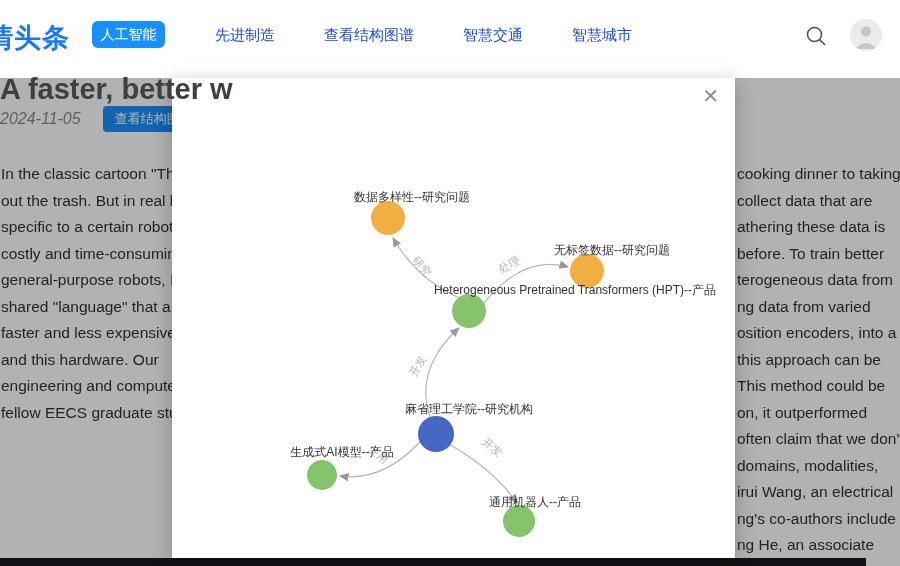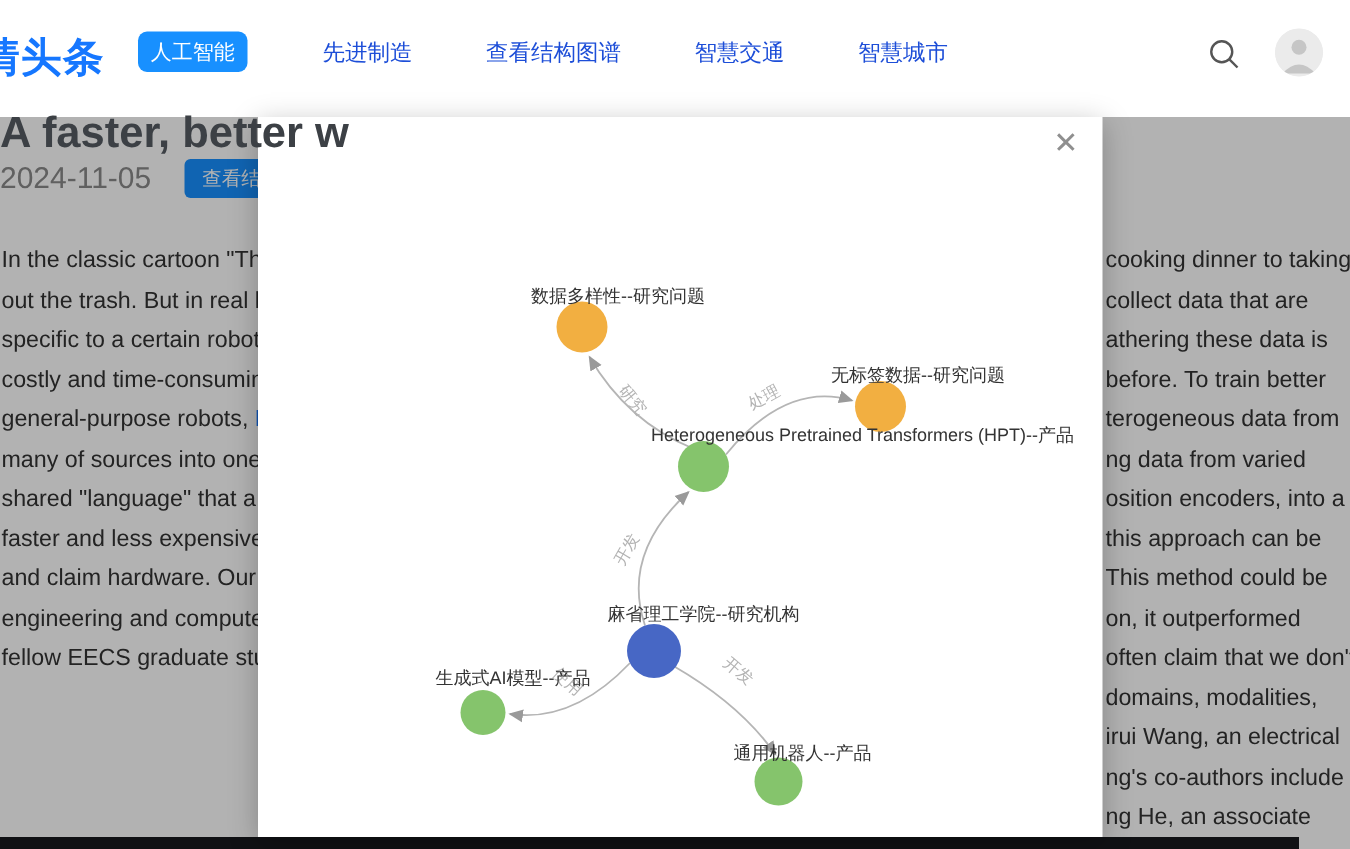--- a/index.html
+++ b/index.html
@@ -13,21 +13,21 @@
   .tab-pill { position:absolute; left:92px; top:21px; width:73px; height:27px; border:none; border-radius:6px;
               background:#1890ff; color:#fff; font-size:14px; font-family:inherit; cursor:pointer; }
   .nav { position:absolute; left:215px; top:26px; display:flex; gap:49px; list-style:none; }
   .nav li { font-size:15px; color:#1d4ed8; cursor:pointer; white-space:nowrap; }
   .search-btn { position:absolute; left:804px; top:25px; width:24px; height:24px; background:none; border:none; cursor:pointer; }
   .avatar { position:absolute; left:850px; top:19px; width:32px; height:32px; border-radius:50%; background:#ebebeb;
             overflow:hidden; cursor:pointer; }
 
   
   .meta-row { position:absolute; left:0; top:106px; display:flex; align-items:center; gap:22px; }
-  .date { font-size:20px; color:#8a8a8a; }
+  .date { font-size:16px; color:#8a8a8a;font-style:italic; }
   .view-graph-btn { background:#1890ff; color:#fff; border:none; border-radius:4px; height:26px; padding:0 12px;
                     font-size:13px; font-family:inherit; cursor:pointer; }
   .col { position:absolute; top:161px; font-size:15.5px; color:#333; line-height:26.5px; white-space:nowrap; }
   .col-left { left:1px; width:250px; }
   .col-right { left:737px; width:180px; }
   .article-line a { color:#1677ff; text-decoration:none; }
   .page-footer { position:absolute; left:0; top:558px; width:866px; height:8px; background:#17191e; }
 
   
   .overlay { position:absolute; left:0; top:78px; width:900px; height:488px; background:rgba(0,0,0,0.30); z-index:10; }
@@ -75,24 +75,23 @@
   <div class="meta-row">
     <span class="date">2024-11-05</span>
     <button class="view-graph-btn">查看结构图谱</button>
   </div>
   <div class="col col-left">
       <div class="article-line">In the classic cartoon "The</div>
       <div class="article-line">out the trash. But in real l</div>
       <div class="article-line">specific to a certain robot</div>
       <div class="article-line">costly and time-consumin</div>
       <div class="article-line">general-purpose robots, <a href="#">M</a></div>
-      <div class="article-line">many of sources into one</div>
       <div class="article-line">shared "language" that a</div>
       <div class="article-line">faster and less expensive</div>
-      <div class="article-line">and claim hardware. Our</div>
+      <div class="article-line">and this hardware. Our</div>
       <div class="article-line">engineering and compute</div>
       <div class="article-line">fellow EECS graduate stud</div>
     </div>
   <div class="col col-right">
       <div class="article-line">cooking dinner to taking</div>
       <div class="article-line">collect data that are</div>
       <div class="article-line">athering these data is</div>
       <div class="article-line">before. To train better</div>
       <div class="article-line">terogeneous data from</div>
       <div class="article-line">ng data from varied</div>

